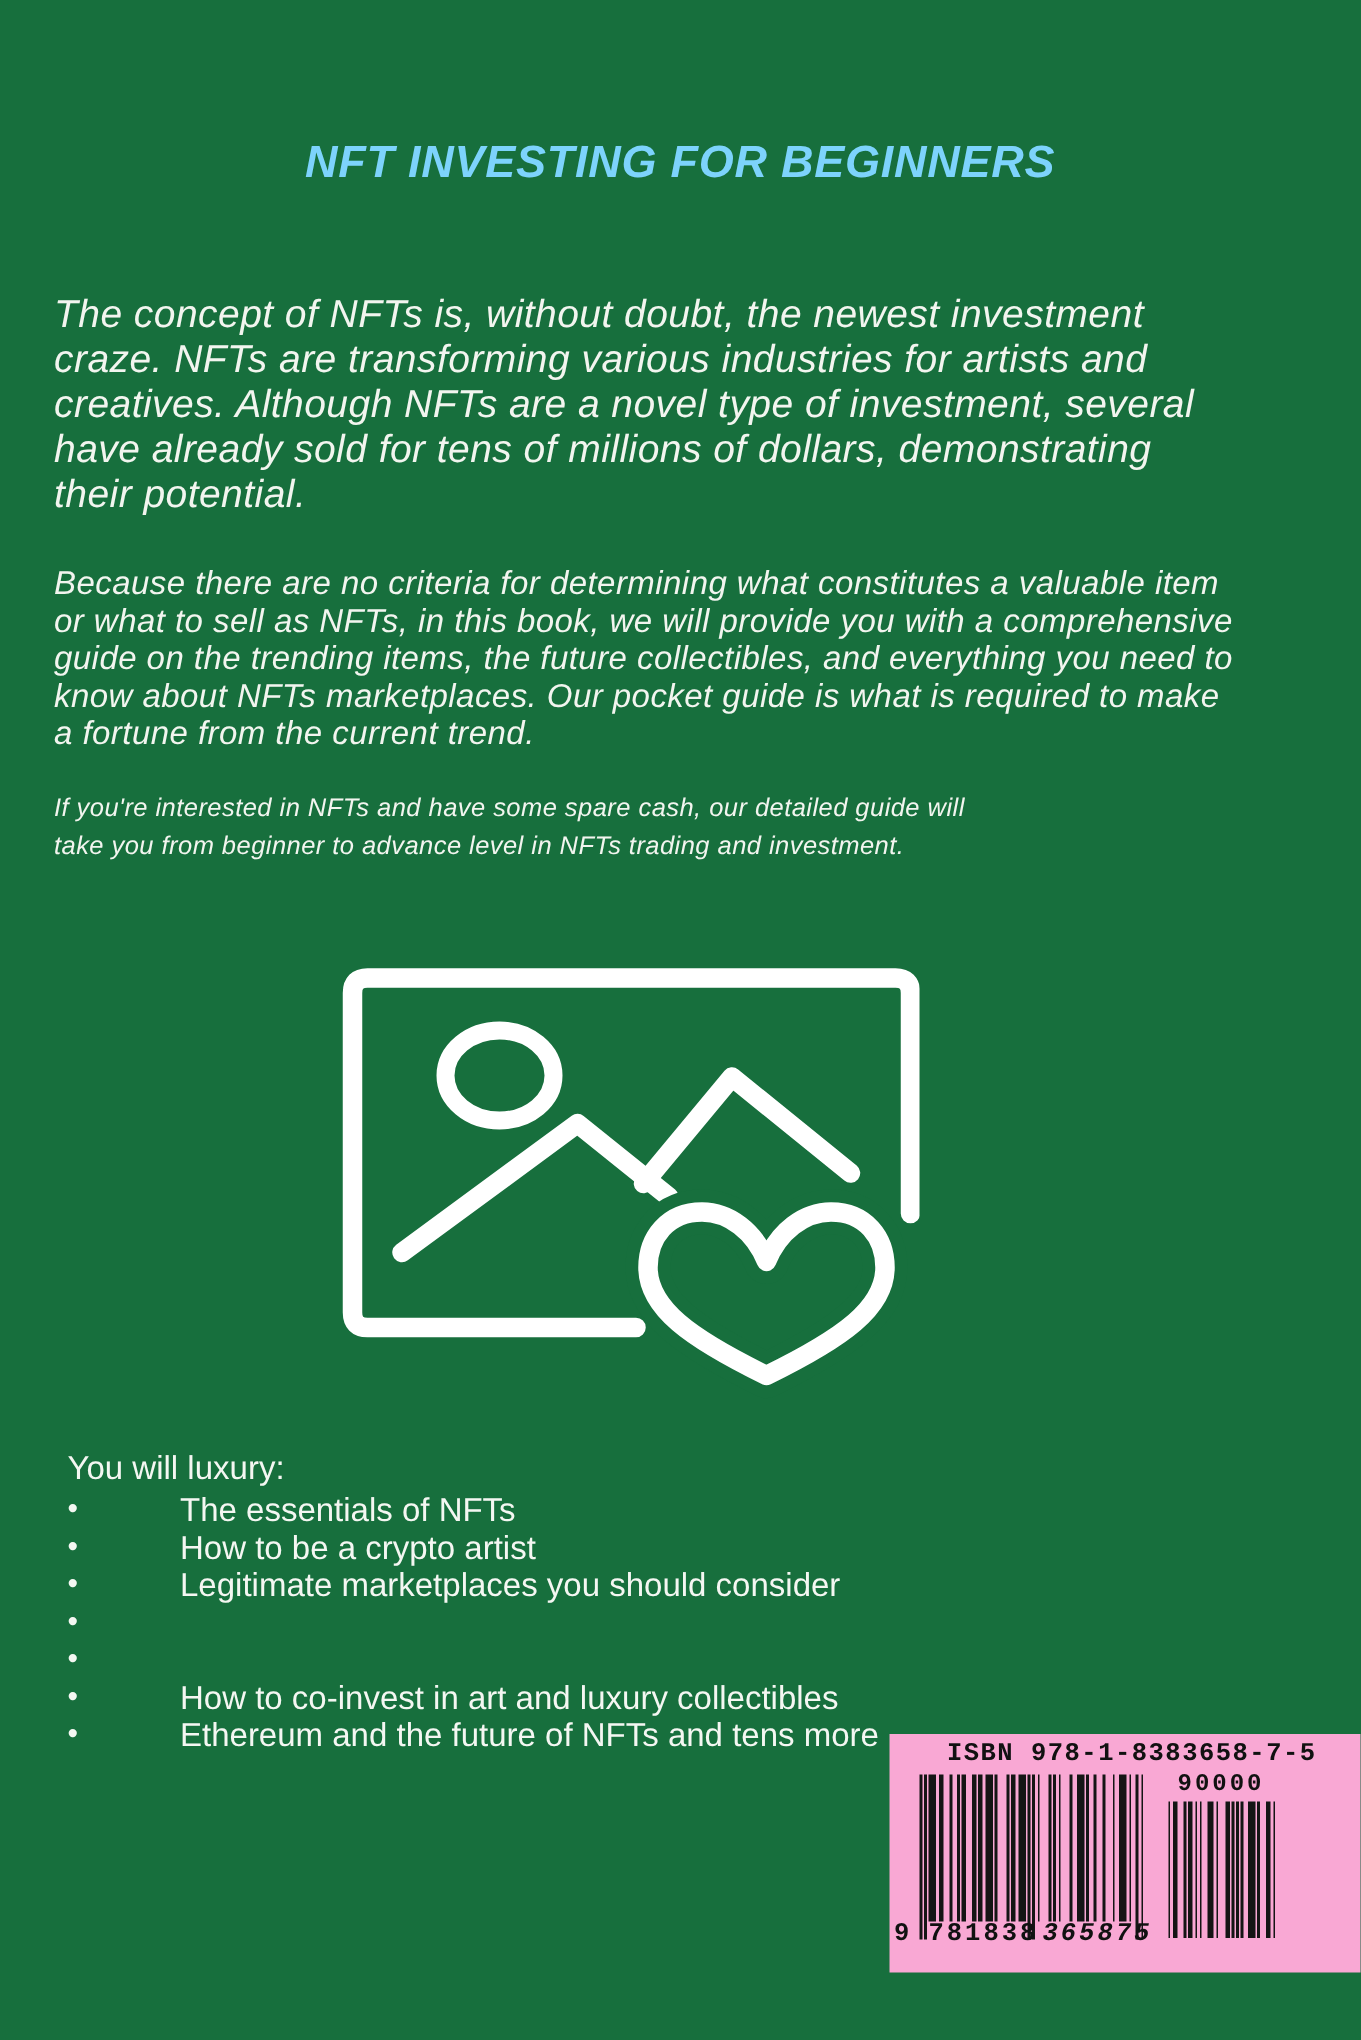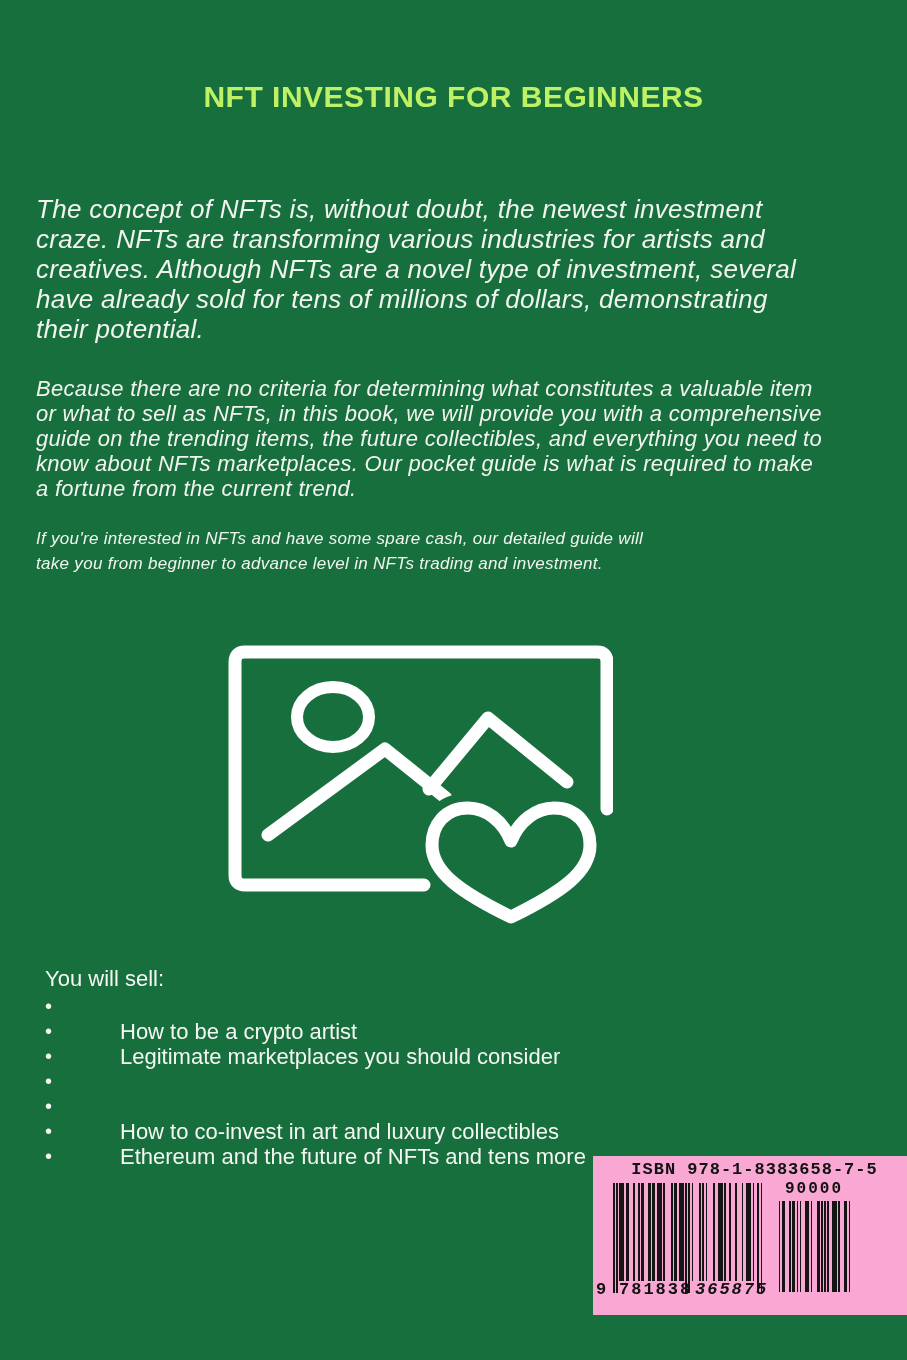--- a/index.html
+++ b/index.html
@@ -8,23 +8,24 @@
     background: #176F3D;
     position: relative;
     overflow: hidden;
     font-family: "Liberation Sans", sans-serif;
     -webkit-font-smoothing: antialiased;
   }
   .cover { position: absolute; inset: 0; }
 
   .title {
     position: absolute;
-    top: 80px; left: 0; width: 100%;
+    top: 92px; left: 0; width: 100%;
     text-align: center;
-    color: #bef264;
+    color: #7dd3fc;
+    font-style: italic;
     font-weight: bold;
     font-size: 30px;
     letter-spacing: 0.5px;
     margin: 0;
   }
 
   .para {
     position: absolute;
     left: 36px;
     margin: 0;
@@ -110,24 +111,25 @@
 
     <path d="M40 190 L157 104 L218 153" stroke="#FFFFFF" stroke-width="13" stroke-linecap="round" stroke-linejoin="round"></path>
     <path d="M201 144 L260 73 L339 137" stroke="#FFFFFF" stroke-width="13" stroke-linecap="round" stroke-linejoin="round"></path>
 
     <path d="M283 196 C275 176 258 163 240 163 C217 163 204 180 204 200 C204 227 232 247 283 272 C334 247 362 227 362 200 C362 180 349 163 326 163 C308 163 291 176 283 196 Z" stroke="#176F3D" stroke-width="30" stroke-linejoin="round"></path>
 
     <path d="M283 196 C275 176 258 163 240 163 C217 163 204 180 204 200 C204 227 232 247 283 272 C334 247 362 227 362 200 C362 180 349 163 326 163 C308 163 291 176 283 196 Z" stroke="#FFFFFF" stroke-width="13" stroke-linejoin="round"></path>
   </svg>
 
   <div class="learn">
-    <div class="learn-heading">You will sell:</div>
+    <div class="learn-heading">You will luxury:</div>
     <ul>
       <li>
           <span class="dot">•</span>
+          <span>The essentials of NFTs</span>
         </li>
       <li>
           <span class="dot">•</span>
           <span>How to be a crypto artist</span>
         </li>
       <li>
           <span class="dot">•</span>
           <span>Legitimate marketplaces you should consider</span>
         </li>
       <li>

